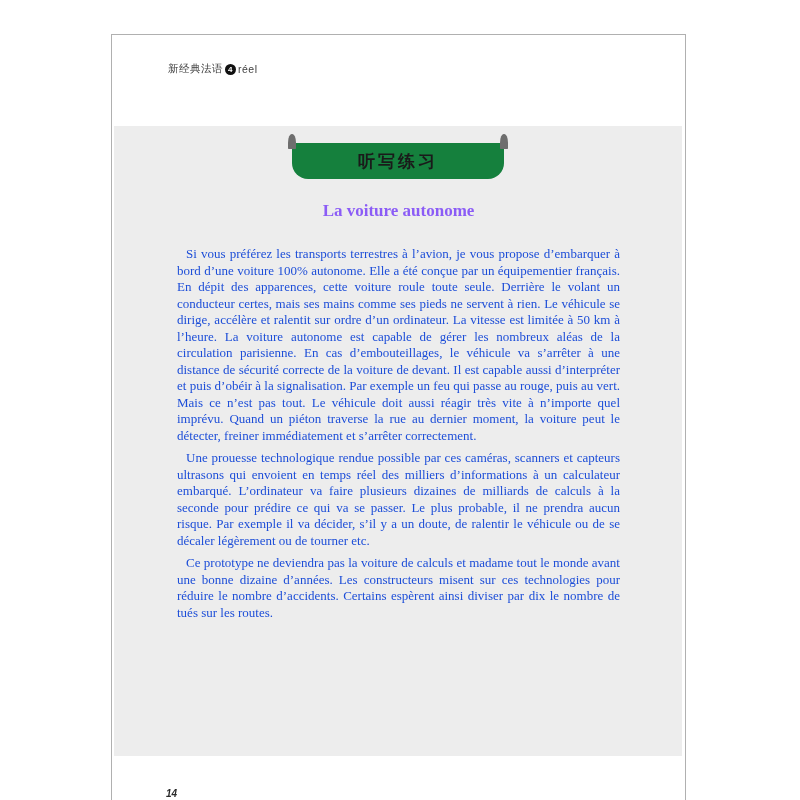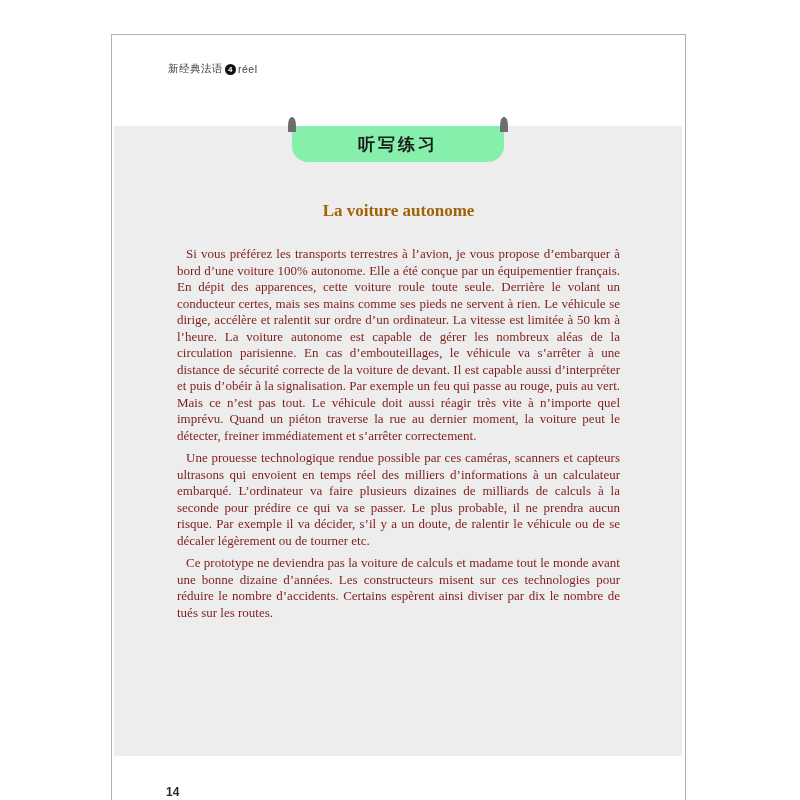--- a/index.html
+++ b/index.html
@@ -40,24 +40,24 @@
     font-weight: bold;
   }
   .gray-panel {
     position: absolute;
     left: 2px; top: 91px;
     width: 568px; height: 630px;
     background: #ededed;
   }
   .section-tab {
     position: absolute;
-    left: 50%; top: 0;
+    left: 50%; top: 17px;
     transform: translateX(-50%);
     width: 212px; height: 36px;
-    background: #86efac;
+    background: #15803d;
     border-radius: 0 0 16px 16px;
     text-align: center;
   }
   .section-tab-label {
     display: inline-block;
     margin-top: 7px;
     font-size: 17px;
     font-weight: bold;
     color: #1a1a1a;
     letter-spacing: 3px;
@@ -74,37 +74,38 @@
     position: absolute;
     left: 63px; right: 62px; top: 75px;
     color: #1f1f1f;
   }
   .article-title {
     font-family: "Liberation Serif", "DejaVu Serif", serif;
     font-size: 17px;
     font-weight: bold;
     text-align: center;
     margin-bottom: 25px;
-    color: #a16207;
+    color: #8b5cf6;
   }
   .article p {
     font-family: "Liberation Serif", "DejaVu Serif", serif;
     font-size: 13px;
     line-height: 16.5px;
     text-align: justify;
     text-indent: 9px;
     margin-bottom: 6px;
-    color: #7f1d1d;
+    color: #1d4ed8;
   }
   .page-number {
     position: absolute;
     left: 54px; bottom: 29px;
-    font-size: 12px;
+    font-size: 10px;
     font-weight: bold;
     color: #2a2a2a;
+    font-style: italic;
   }
 </style>
 </head>
 <body>
 
 <div class="page">
 
   <div class="page-header">
     <span>新经典法语</span>
     <span class="volume-badge">4</span>

